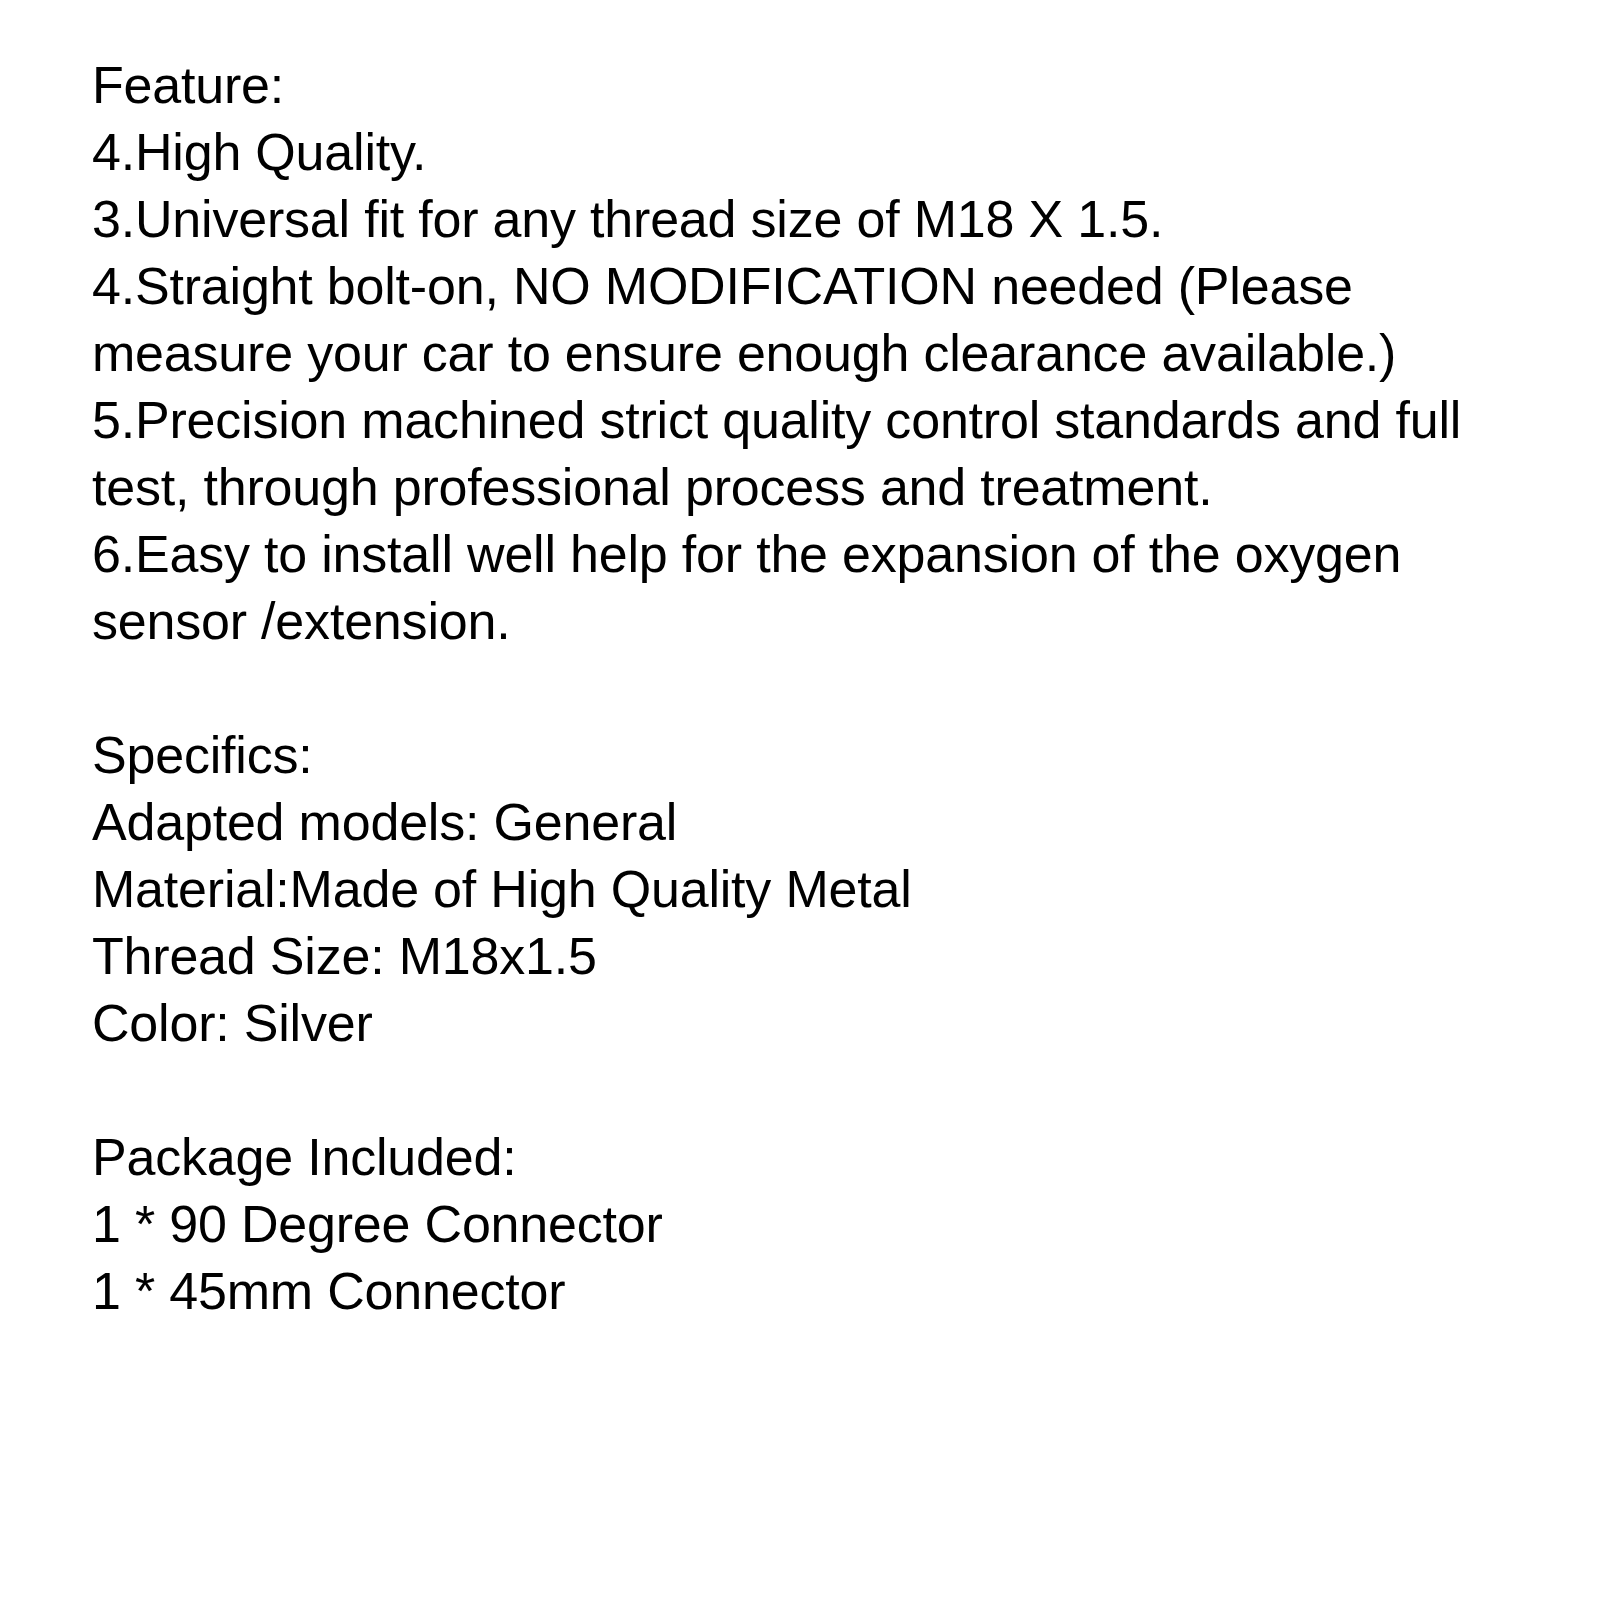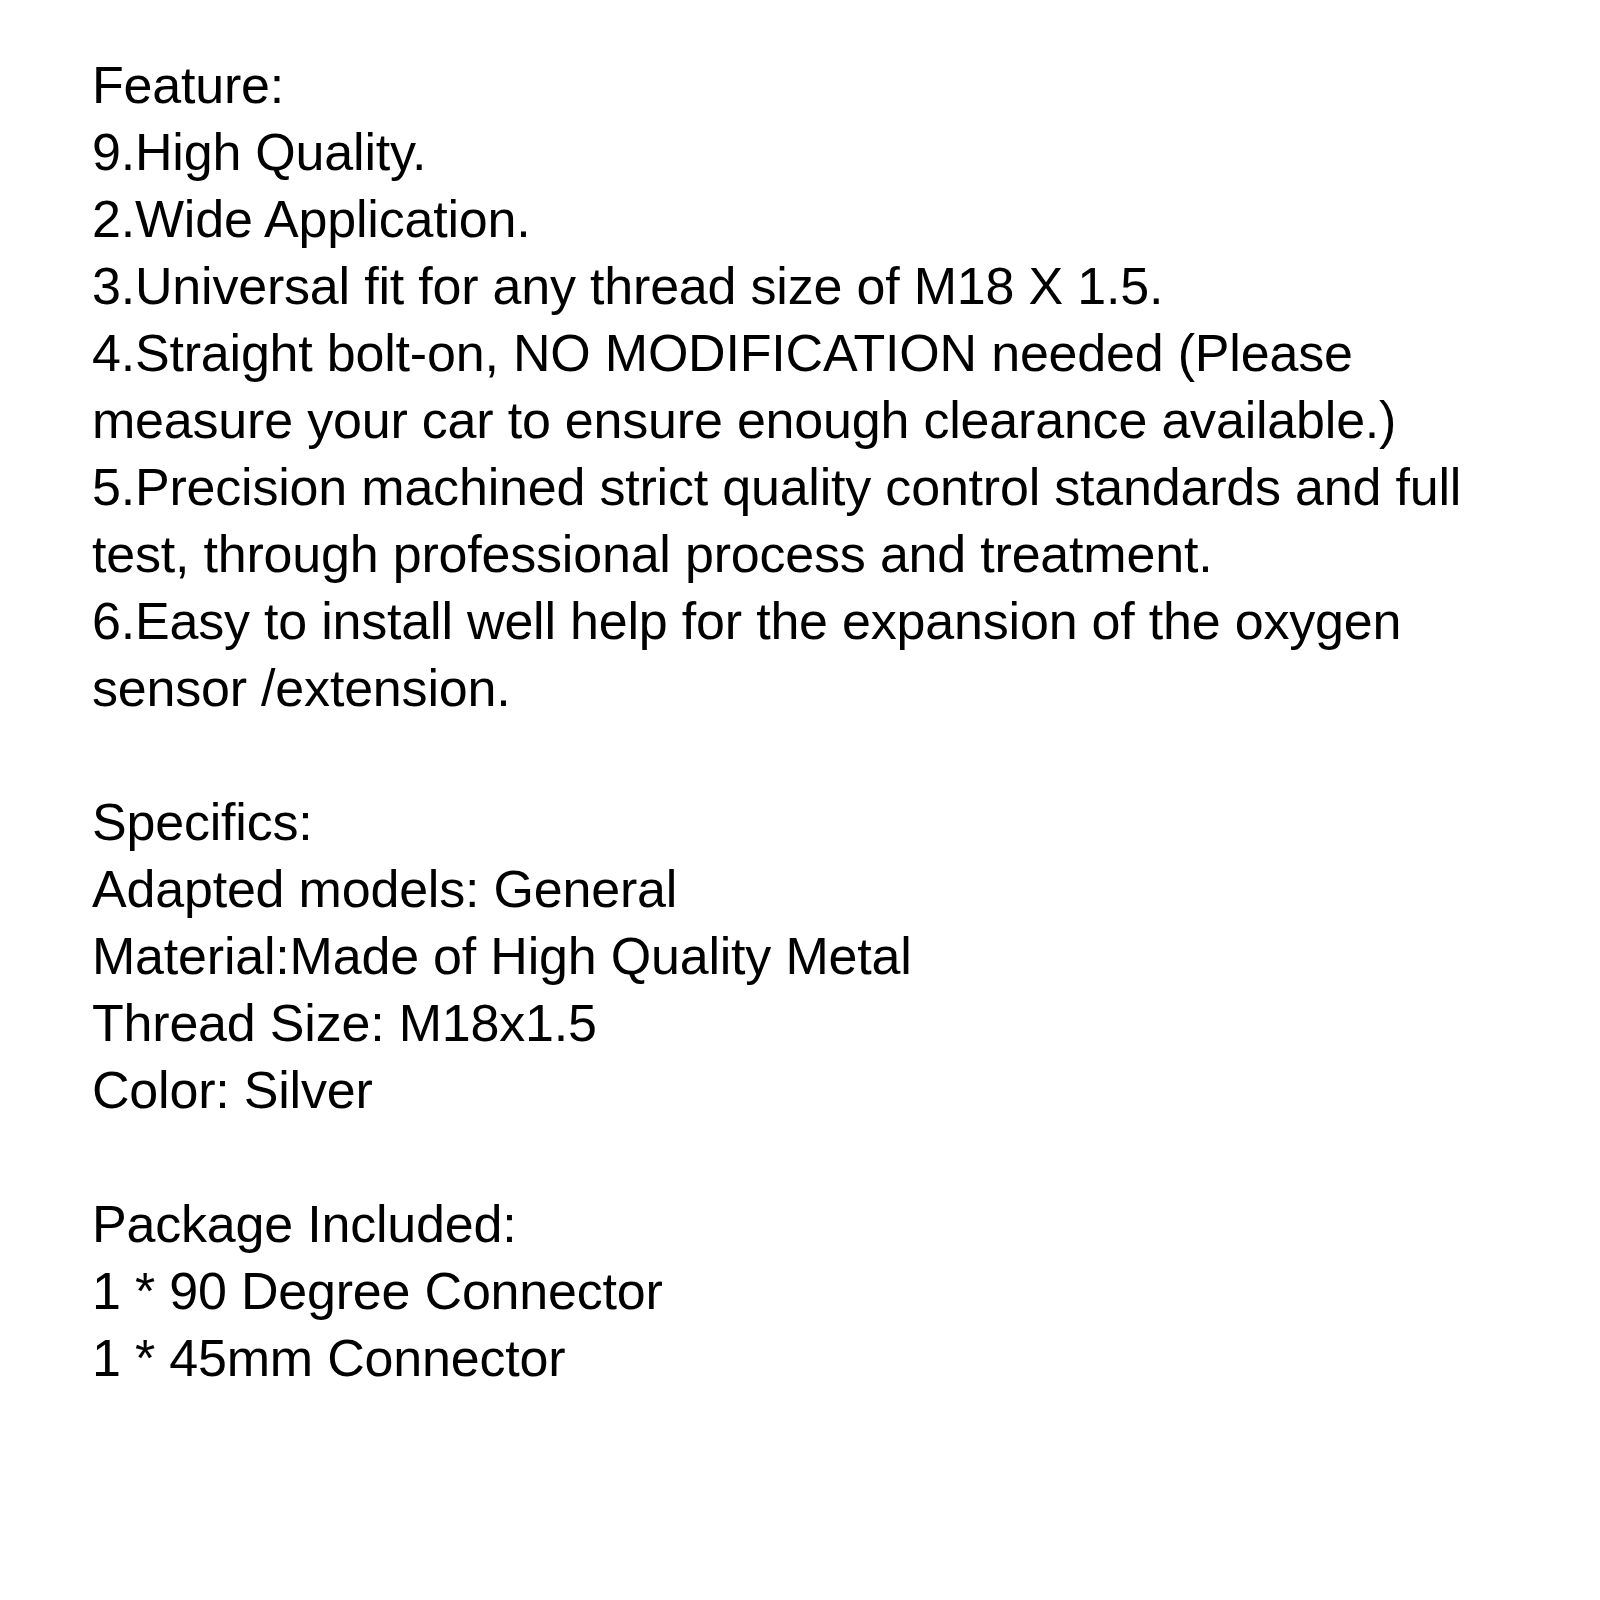--- a/index.html
+++ b/index.html
@@ -35,22 +35,21 @@
     height: 67px;
   }
 </style>
 </head>
 <body>
 
 <div class="page">
 
   <div class="block">
     <div class="line">Feature:</div>
-    <div class="line">9.High Quality.</div>
-    <div class="line">2.Wide Application.</div>
+    <div class="line">4.High Quality.</div>
     <div class="line">3.Universal fit for any thread size of M18 X 1.5.</div>
     <div class="line">4.Straight bolt-on, NO MODIFICATION needed (Please measure your car to ensure enough clearance available.)</div>
     <div class="line">5.Precision machined strict quality control standards and full test, through professional process and treatment.</div>
     <div class="line">6.Easy to install well help for the expansion of the oxygen sensor /extension.</div>
   </div>
 
   <div class="gap"></div>
 
   <div class="block">
     <div class="line">Specifics:</div>

